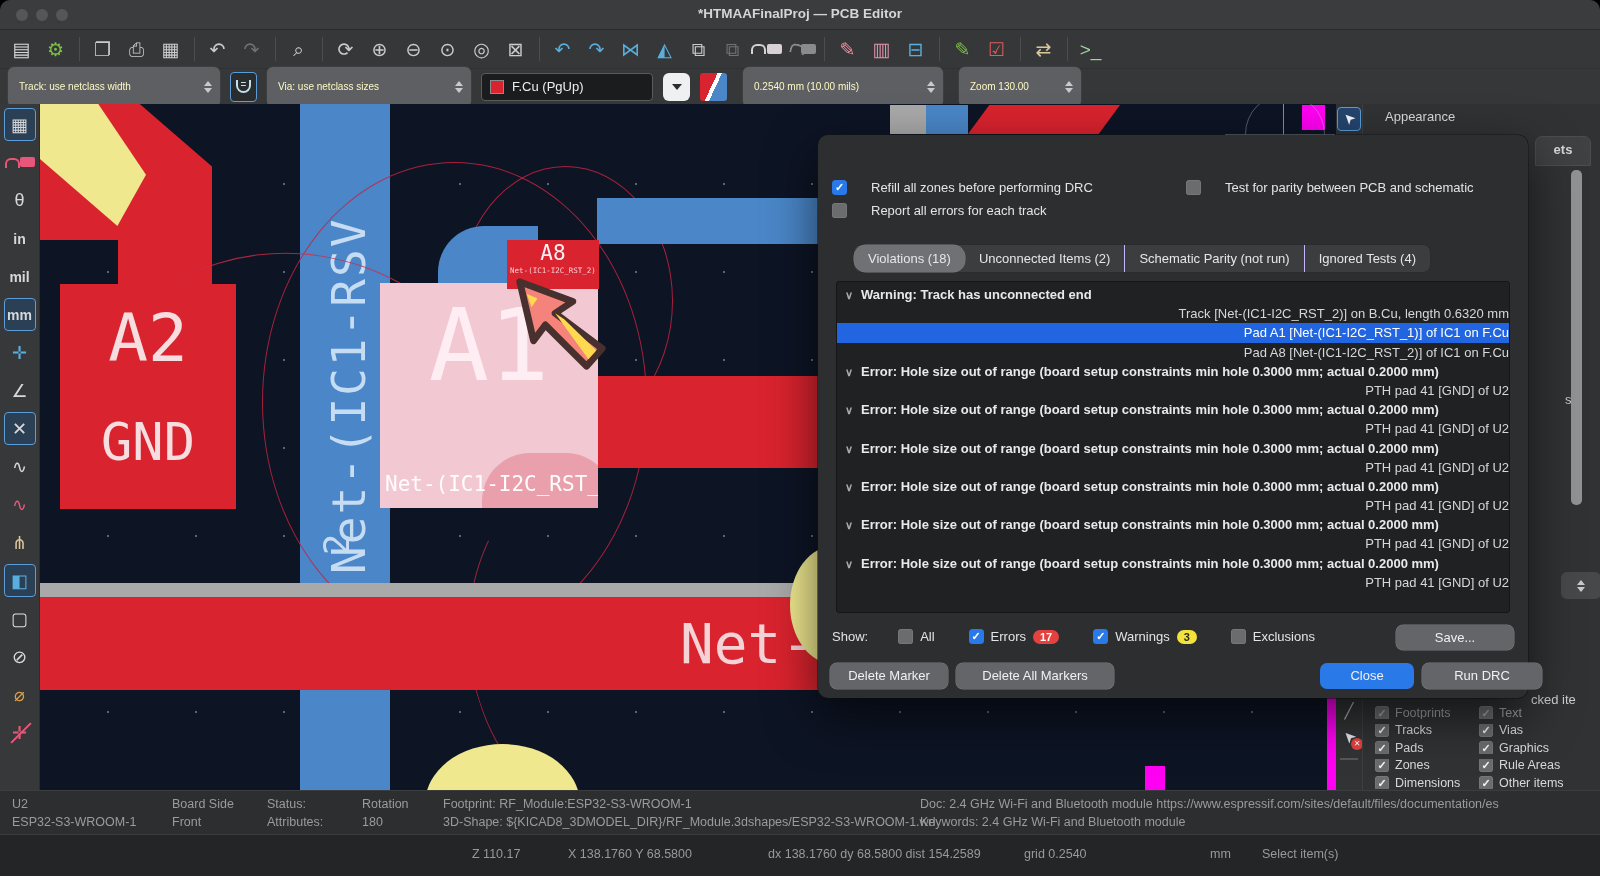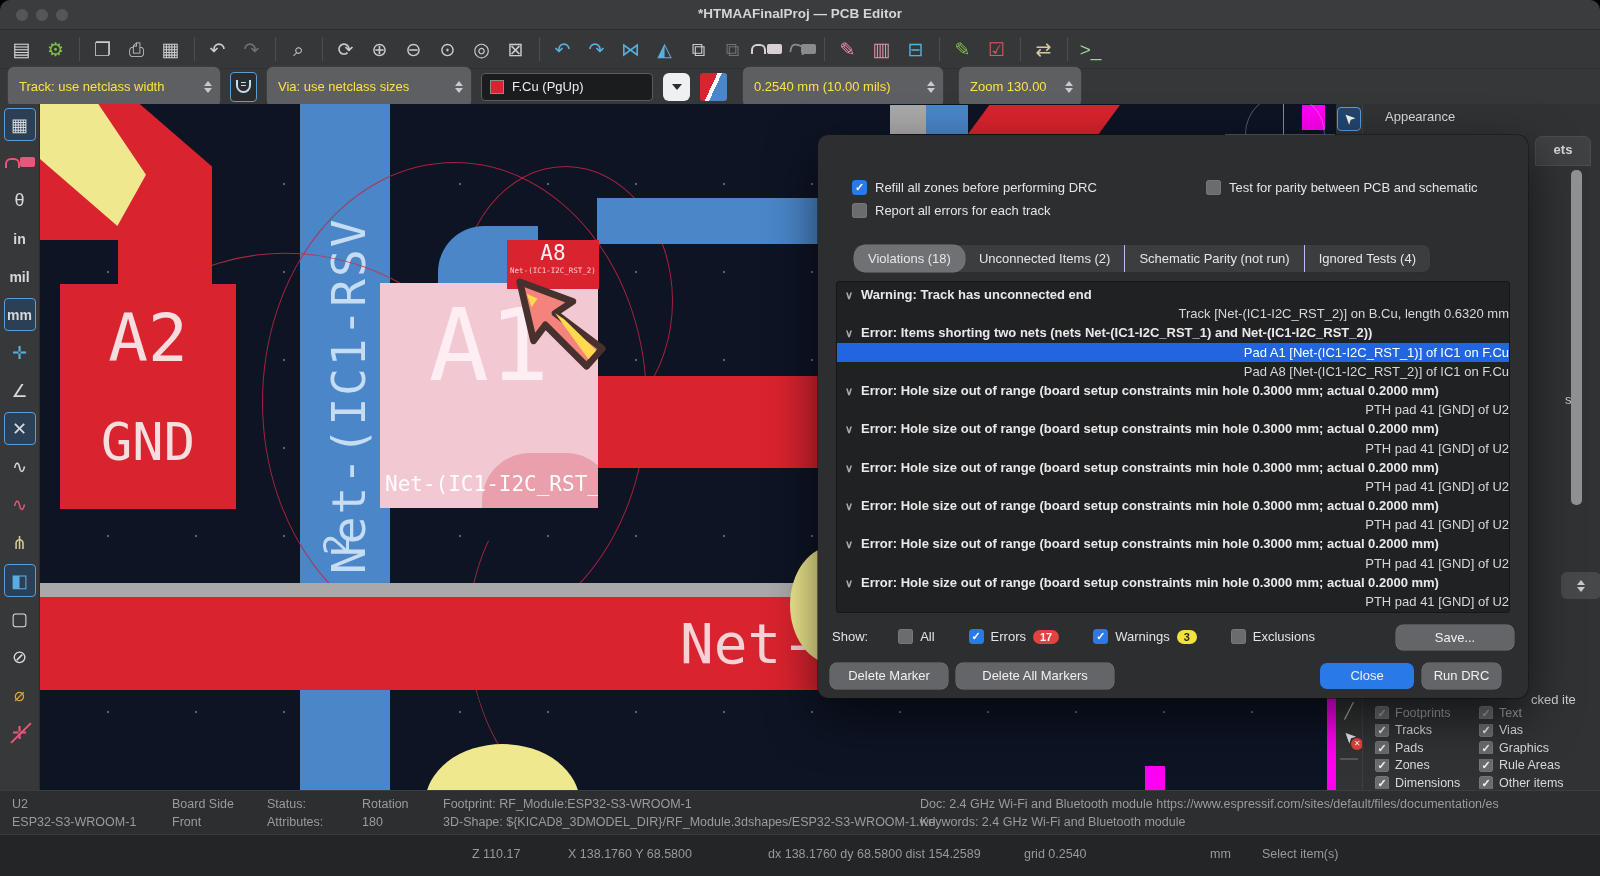--- a/index.html
+++ b/index.html
@@ -17,21 +17,21 @@
   .tb-icon { width:31px; height:30px; display:flex; align-items:center; justify-content:center; font-size:19px; border-radius:4px; position:relative; flex:0 0 auto; }
   .tb-icon .glyph { line-height:1; }
   .tb-icon.sep { width:10px; }
   .tb-icon.sep::after { content:""; width:1px; height:24px; background:#4c4d4f; display:block; margin:0 auto; }
   .css-lock::before { content:""; display:block; width:11px; height:8px; border:2.5px solid currentColor; border-bottom:none; border-radius:6px 6px 0 0; margin:0 auto; }
   .css-lock::after { content:""; display:block; width:15px; height:10px; background:currentColor; border-radius:2px; margin:-1px auto 0; }
   .css-lock.open::before { transform:translateX(5px) rotate(14deg); }
 
   
   #toolbar-settings { position:absolute; left:0; top:68px; width:1600px; height:36px; background:var(--toolbar_bg); border-top:1px solid #2f3032; display:flex; align-items:center; padding:0 8px; gap:10px; }
-  .mac-select { height:40px; background:#5e5f62; border-radius:6px; display:flex; align-items:center; padding:0 8px 0 11px; font-size:13px; color:#fde047; gap:10px; box-shadow:0 0 0 .5px #454648; }
+  .mac-select { height:40px; background:#5e5f62; border-radius:6px; display:flex; align-items:center; padding:0 8px 0 11px; font-size:10px; color:#fef9c3; gap:10px; box-shadow:0 0 0 .5px #454648; }
   .updown { display:flex; flex-direction:column; gap:2px; align-items:center; }
   .updown i { display:block; width:0; height:0; border-left:4px solid transparent; border-right:4px solid transparent; }
   .updown .up { border-bottom:5px solid #c9cacc; }
   .updown .dn { border-top:5px solid #c9cacc; }
   #track-posture { width:27px; height:30px; border:1.5px solid #5b9dd9; border-radius:4px; background:#2b2c2d; color:#bfe0f0; display:flex; align-items:center; justify-content:center; }
   #track-posture b { border:2px solid #bfe0f0; border-top:none; border-radius:0 0 8px 8px; width:15px; height:13px; font-size:10px; line-height:9px; text-align:center; font-weight:normal; }
   #layer-combo { width:172px; height:28px; background:#1b1c1d; border:1px solid #5a5b5d; border-radius:4px; display:flex; align-items:center; gap:8px; padding:0 8px; font-size:13px; color:#eceded; }
   #layer-swatch { width:14px; height:14px; background:var(--fcu); border:1px solid #8a8b8d; }
   #layer-chevron-btn { width:27px; height:28px; background:#eef0f1; border-radius:6px; display:flex; align-items:center; justify-content:center; }
   #layer-chevron-btn i { width:0; height:0; border-left:5px solid transparent; border-right:5px solid transparent; border-top:6px solid #2b2c2d; }
@@ -116,21 +116,21 @@
   .filter-item.dimmed .cb::after { color:#a7a8aa; }
 
   
   #drc { position:absolute; left:818px; top:135px; width:710px; height:563px; background:var(--dialog_bg); border-radius:10px; box-shadow:0 18px 50px rgba(0,0,0,.6), 0 0 0 .5px #17181a; z-index:40; font-size:13px; color:#e4e4e6; }
   #drc-header { position:absolute; left:0; top:0; right:0; height:30px; background:#37383a; border-radius:10px 10px 0 0; border-bottom:1px solid #242527; }
   #drc-title { text-align:center; line-height:29px; font-weight:bold; font-size:13.5px; color:#e9e9ea; }
   #drc .tl-dots { top:9px; left:12px; }
   .dot-close { background:#ec6a5e !important; }
   .dot-min { background:#55565a !important; }
   .dot-zoom { background:#61c454 !important; }
-  .drc-opt { position:absolute; display:flex; align-items:flex-start; gap:8px;margin-left:20px; }
+  .drc-opt { position:absolute; display:flex; align-items:flex-start; gap:24px; }
   #opt-refill { left:14px; top:45px; }
   #opt-report { left:14px; top:68px; }
   #opt-parity { left:368px; top:45px; }
   .drc-opt .cb { width:15px; height:15px; }
   .drc-opt.checked .cb { background:var(--accent_blue); box-shadow:none; }
   #drc-tabs { position:absolute; left:36px; top:110px; height:27px; display:flex; background:#3c3d3f; border-radius:7px; box-shadow:0 0 0 .5px #2a2b2d; }
   .tab { padding:0 14px; line-height:27px; color:#e6e6e7; border-right:1px solid #c4b5fd; white-space:nowrap; }
   .tab:last-child { border-right:none; }
   .tab.active { background:#707174; border-radius:12px; border-right:none; box-shadow:0 0 0 .5px #7c7d80; }
   #violations-list { position:absolute; left:18px; top:146px; width:674px; height:332px; background:var(--list_bg); border:1px solid #151617; border-radius:3px; overflow:hidden; padding-top:3px; }
@@ -145,21 +145,21 @@
   .show-cb.checked .cb { background:var(--accent_blue); box-shadow:none; }
   .badge { border-radius:9px; padding:1px 7px; font-size:11px; font-weight:bold; }
   .badge:empty { display:none; }
   .err .badge { background:var(--error_red); color:#fff; }
   .warn .badge { background:var(--warning_yellow); color:#2a2a1d; }
   .mac-btn { position:absolute; height:26px; background:#646568; border-radius:7px; color:#f0f0f1; text-align:center; line-height:26px; box-shadow:0 0 0 .5px #78797c; font-size:13px; }
   #btn-save { left:578px; top:490px; width:118px; height:25px; line-height:25px; }
   #btn-delete-marker { left:12px; top:528px; width:118px; }
   #btn-delete-all { left:138px; top:528px; width:158px; }
   #btn-close { left:502px; top:528px; width:94px; background:var(--accent_blue); box-shadow:none; }
-  #btn-run-drc { left:604px; top:528px; width:79px; }
+  #btn-run-drc { left:604px; top:528px; width:120px; }
 
   
   #status-bar { position:absolute; left:0; top:790px; width:1600px; height:44px; background:var(--statusbar_bg); border-top:1px solid #3c3d3e; font-size:12.5px; color:#9a9b9d; overflow:hidden; }
   #status-bar span { position:absolute; white-space:nowrap; }
   .sr1 { top:6px; } .sr2 { top:24px; }
   .sc1 { left:12px; } .sc2 { left:172px; } .sc3 { left:267px; } .sc4 { left:362px; } .sc5 { left:443px; } .sc6 { left:920px; }
   #coord-bar { position:absolute; left:0; top:834px; width:1600px; height:42px; background:var(--coordbar_bg); border-top:1px solid #3a3b3c; font-size:12.5px; color:#98999b; }
   #coord-bar span { position:absolute; top:12px; white-space:nowrap; }
   #coord-z { left:472px; } #coord-xy { left:568px; } #coord-dxy { left:768px; }
   #coord-grid { left:1024px; } #coord-units { left:1210px; } #coord-action { left:1262px; }
@@ -595,23 +595,20 @@
     <div id="violations-list">
 
         <div class="vrow group">
           <span class="chev">∨</span><span class="vtext">Warning: Track has unconnected end</span>
         </div>
 
         <div class="vrow item">
           <span class="chev"></span><span class="vtext">Track [Net-(IC1-I2C_RST_2)] on B.Cu, length 0.6320 mm</span>
         </div>
 
-        <div class="vrow group">
-          <span class="chev">∨</span><span class="vtext">Error: Items shorting two nets (nets Net-(IC1-I2C_RST_1) and Net-(IC1-I2C_RST_2))</span>
-        </div>
 
         <div class="vrow selected item">
           <span class="chev"></span><span class="vtext">Pad A1 [Net-(IC1-I2C_RST_1)] of IC1 on F.Cu</span>
         </div>
 
         <div class="vrow item">
           <span class="chev"></span><span class="vtext">Pad A8 [Net-(IC1-I2C_RST_2)] of IC1 on F.Cu</span>
         </div>
 
         <div class="vrow group">

